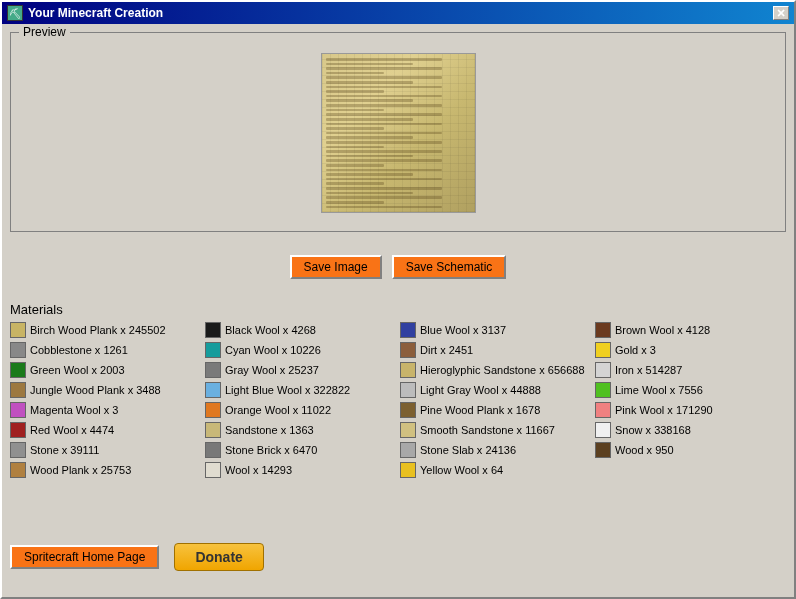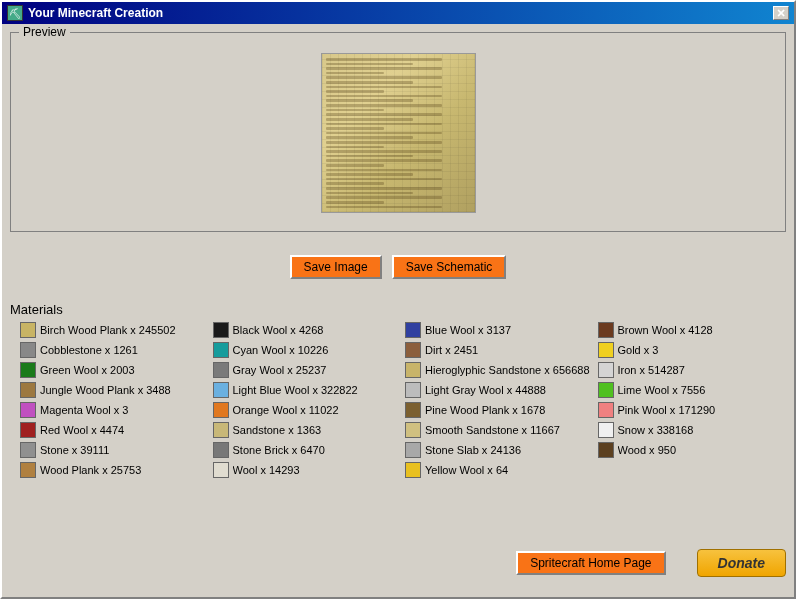--- a/index.html
+++ b/index.html
@@ -137,21 +137,20 @@
       flex: 1;
     }
     .materials-label {
       font-size: 13px;
       margin-bottom: 4px;
     }
     .materials-grid {
       display: grid;
       grid-template-columns: repeat(4, 1fr);
       gap: 2px 4px;
-      margin-left: 10px;
     }
     .material-item {
       display: flex;
       align-items: center;
       gap: 4px;
       padding: 1px 0;
     }
     .swatch {
       width: 16px;
       height: 16px;
@@ -159,35 +158,34 @@
       flex-shrink: 0;
     }
     .material-name {
       font-size: 11px;
       white-space: nowrap;
       overflow: hidden;
       text-overflow: ellipsis;
     }
     .bottom-bar {
       display: flex;
-      justify-content: flex-end;
-      align-items: center;
-      gap: 31px;
-      padding: 6px 8px 20px 8px;
+      justify-content: flex-start;
+      align-items: center;
+      gap: 15px;
+      padding: 6px 8px 26px 8px;
     }
     .donate-btn {
       background: linear-gradient(to bottom, #f7c23e, #f0a500);
       border: 1px solid #a07000;
       border-radius: 4px;
       padding: 5px 20px;
       font-size: 14px;
       font-weight: bold;
       color: #333;
       cursor: pointer;
-      font-style: italic;
     }
   </style>
 </head>
 <body>
 
 <div class="window">
   <div class="title-bar">
     <div class="title-bar-left">
       <div class="title-icon">⛏</div>
       <span class="title-text">Your Minecraft Creation</span>

